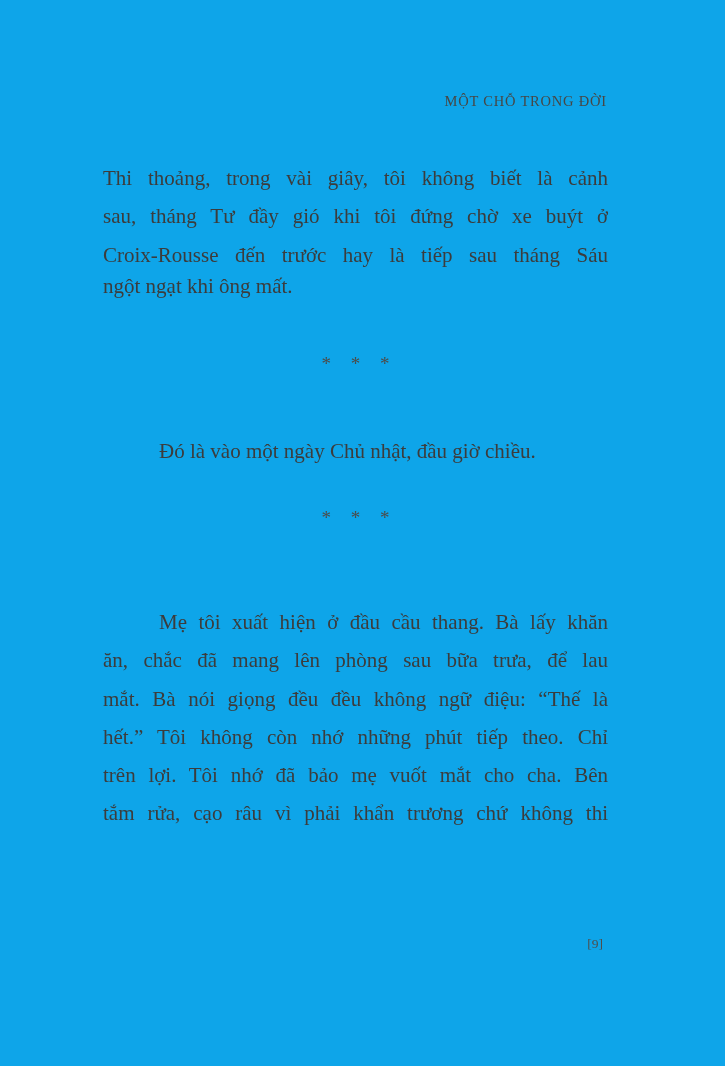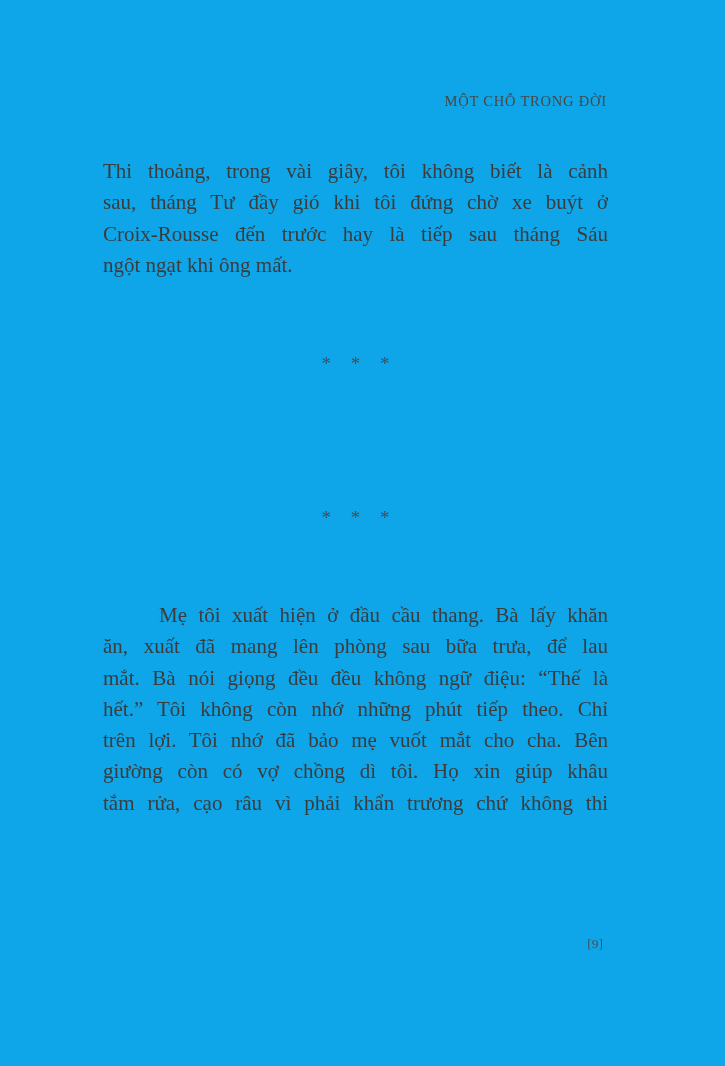--- a/index.html
+++ b/index.html
@@ -38,20 +38,21 @@
   .single-line-para { top: 436px; }
   .para2 { top: 600px; }
   .line {
     height: 31.3px;
     white-space: normal;
     overflow: hidden;
   }
   .just {
     text-align: justify;
     text-align-last: justify;
+    margin-top: 7px;
   }
   .indent { padding-left: 56px; }
   .separator {
     position: absolute;
     left: 103px;
     width: 505px;
     text-align: center;
     font-size: 19px;
     color: #4c4c4a;
     word-spacing: 15px;
@@ -76,28 +77,30 @@
 
   <section class="text-col para1">
     <div class="line just">Thi thoảng, trong vài giây, tôi không biết là cảnh</div>
     <div class="line just">sau, tháng Tư đầy gió khi tôi đứng chờ xe buýt ở</div>
     <div class="line just">Croix-Rousse đến trước hay là tiếp sau tháng Sáu</div>
     <div class="line">ngột ngạt khi ông mất.</div>
   </section>
 
   <div class="separator sep1">* * *</div>
 
+  <section class="text-col single-line-para">
+    <div class="line indent">Đó là vào một ngày Chủ nhật, đầu giờ chiều.</div>
+  </section>
 
   <div class="separator sep2">* * *</div>
 
   <section class="text-col para2">
     <div class="line just indent">Mẹ tôi xuất hiện ở đầu cầu thang. Bà lấy khăn</div>
-    <div class="line just">ăn, xuất đã mang lên phòng sau bữa trưa, để lau</div>
+    <div class="line just">ăn, chắc đã mang lên phòng sau bữa trưa, để lau</div>
     <div class="line just">mắt. Bà nói giọng đều đều không ngữ điệu: “Thế là</div>
     <div class="line just">hết.” Tôi không còn nhớ những phút tiếp theo. Chỉ</div>
     <div class="line just">trên lợi. Tôi nhớ đã bảo mẹ vuốt mắt cho cha. Bên</div>
-    <div class="line just">giường còn có vợ chồng dì tôi. Họ xin giúp khâu</div>
     <div class="line just">tắm rửa, cạo râu vì phải khẩn trương chứ không thi</div>
   </section>
 
   <footer class="page-number">[9]</footer>
 
 </div>
 
 </body></html>

